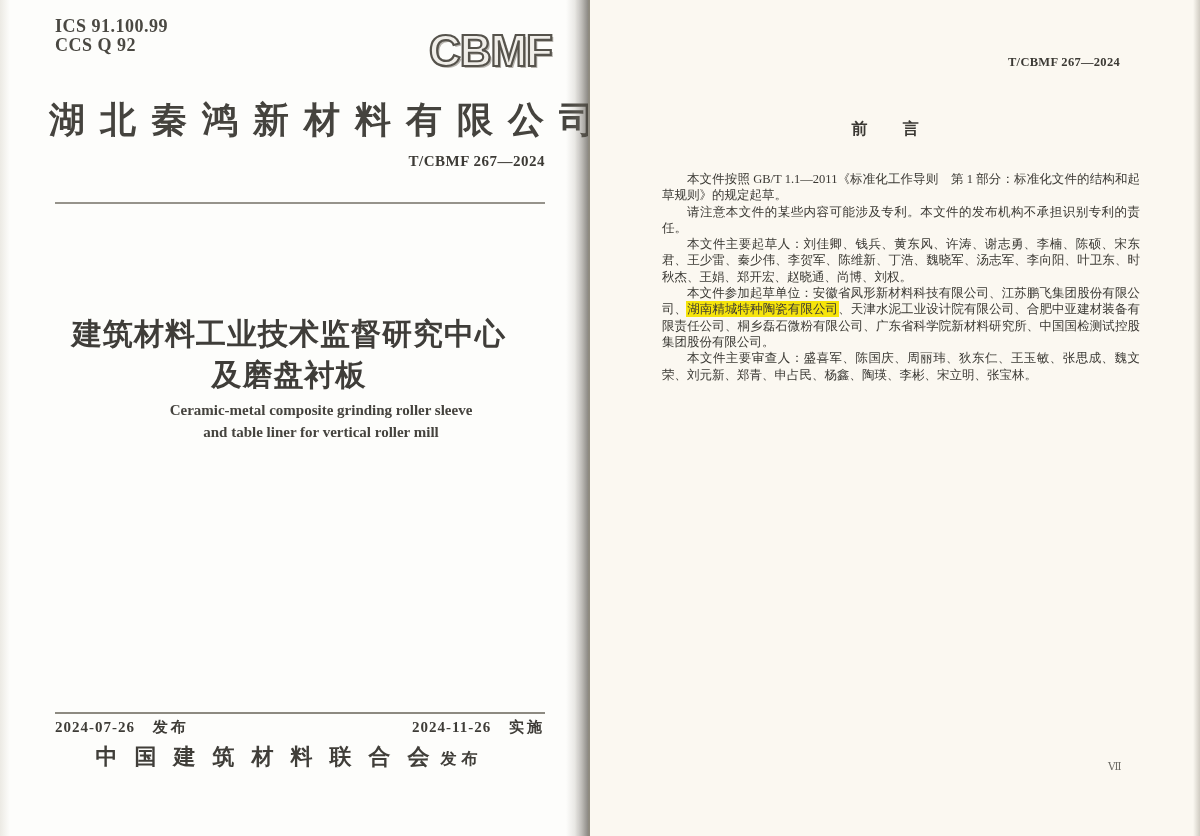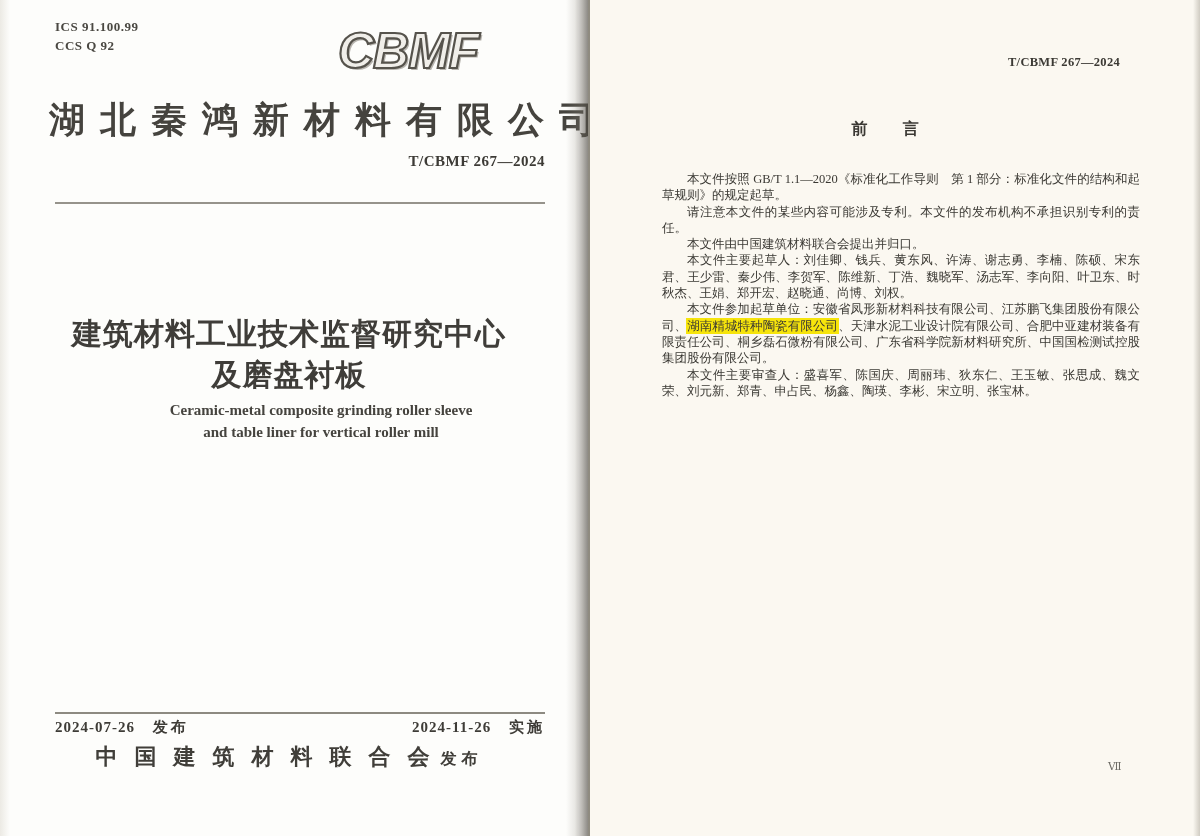--- a/index.html
+++ b/index.html
@@ -11,31 +11,30 @@
     -webkit-font-smoothing:antialiased;
   }
 
   
   .left-page {
     position:absolute; left:0; top:0; width:578px; height:836px;
     background:linear-gradient(to right,#eceae4 0px,#fdfdfb 10px,#fdfdfb 100%);
   }
   .ics-block {
     position:absolute; left:55px; top:17px;
-    font-size:13px; font-weight:bold; color:#4a4842; line-height:19px;
+    font-size:18px; font-weight:bold; color:#4a4842; line-height:19px;
     letter-spacing:0.5px;
   }
   .cbmf-logo {
-    position:absolute; left:338px; top:20px; width:214px; text-align:left;
+    position:absolute; left:338px; top:20px; width:214px; text-align:right;
     font-family:"Liberation Sans","DejaVu Sans",sans-serif;
-    font-weight:700; font-size:50px; line-height:62px; letter-spacing:-1px;
+    font-weight:700; font-size:44px; line-height:62px; letter-spacing:-1px;
     color:#f0eee9;
     -webkit-text-stroke:2.2px #56534c;
     text-shadow:2px 2px 0 rgba(125,121,112,0.55);
-    font-style:italic;
   }
   .org-title {
     position:absolute; left:49px; top:99px; white-space:nowrap;
     font-size:36px; font-weight:bold; color:#45433e;
     letter-spacing:15px; line-height:42px;
   }
   .standard-no-left {
     position:absolute; left:0; top:153px; width:545px; text-align:right;
     font-size:15px; font-weight:bold; color:#3d3b36; letter-spacing:0.5px;
   }
@@ -168,23 +167,22 @@
 
 <div class="page-seam"></div>
 
 <div class="right-page">
 
   <div class="page-header-no">T/CBMF 267—2024</div>
 
   <div class="foreword-heading">前　言</div>
 
   <div class="foreword-body">
-    <p>本文件按照 GB/T 1.1—2020《标准化工作导则　第 1 部分：标准化文件的结构和起草规则》的规定起草。</p>
+    <p>本文件按照 GB/T 1.1—2011《标准化工作导则　第 1 部分：标准化文件的结构和起草规则》的规定起草。</p>
     <p>请注意本文件的某些内容可能涉及专利。本文件的发布机构不承担识别专利的责任。</p>
-    <p>本文件由中国建筑材料联合会提出并归口。</p>
     <p>本文件主要起草人：刘佳卿、钱兵、黄东风、许涛、谢志勇、李楠、陈硕、宋东君、王少雷、秦少伟、李贺军、陈维新、丁浩、魏晓军、汤志军、李向阳、叶卫东、时秋杰、王娟、郑开宏、赵晓通、尚博、刘权。</p>
     <p><span>本文件参加起草单位：安徽省凤形新材料科技有限公司、江苏鹏飞集团股份有限公司、</span><span class="hl">湖南精城特种陶瓷有限公司</span><span>、天津水泥工业设计院有限公司、合肥中亚建材装备有限责任公司、桐乡磊石微粉有限公司、广东省科学院新材料研究所、中国国检测试控股集团股份有限公司。</span></p>
     <p>本文件主要审查人：盛喜军、陈国庆、周丽玮、狄东仁、王玉敏、张思成、魏文荣、刘元新、郑青、申占民、杨鑫、陶瑛、李彬、宋立明、张宝林。</p>
   </div>
 
   <div class="page-number">Ⅶ</div>
 
   <div class="right-edge-shade"></div>
 
 </div>

